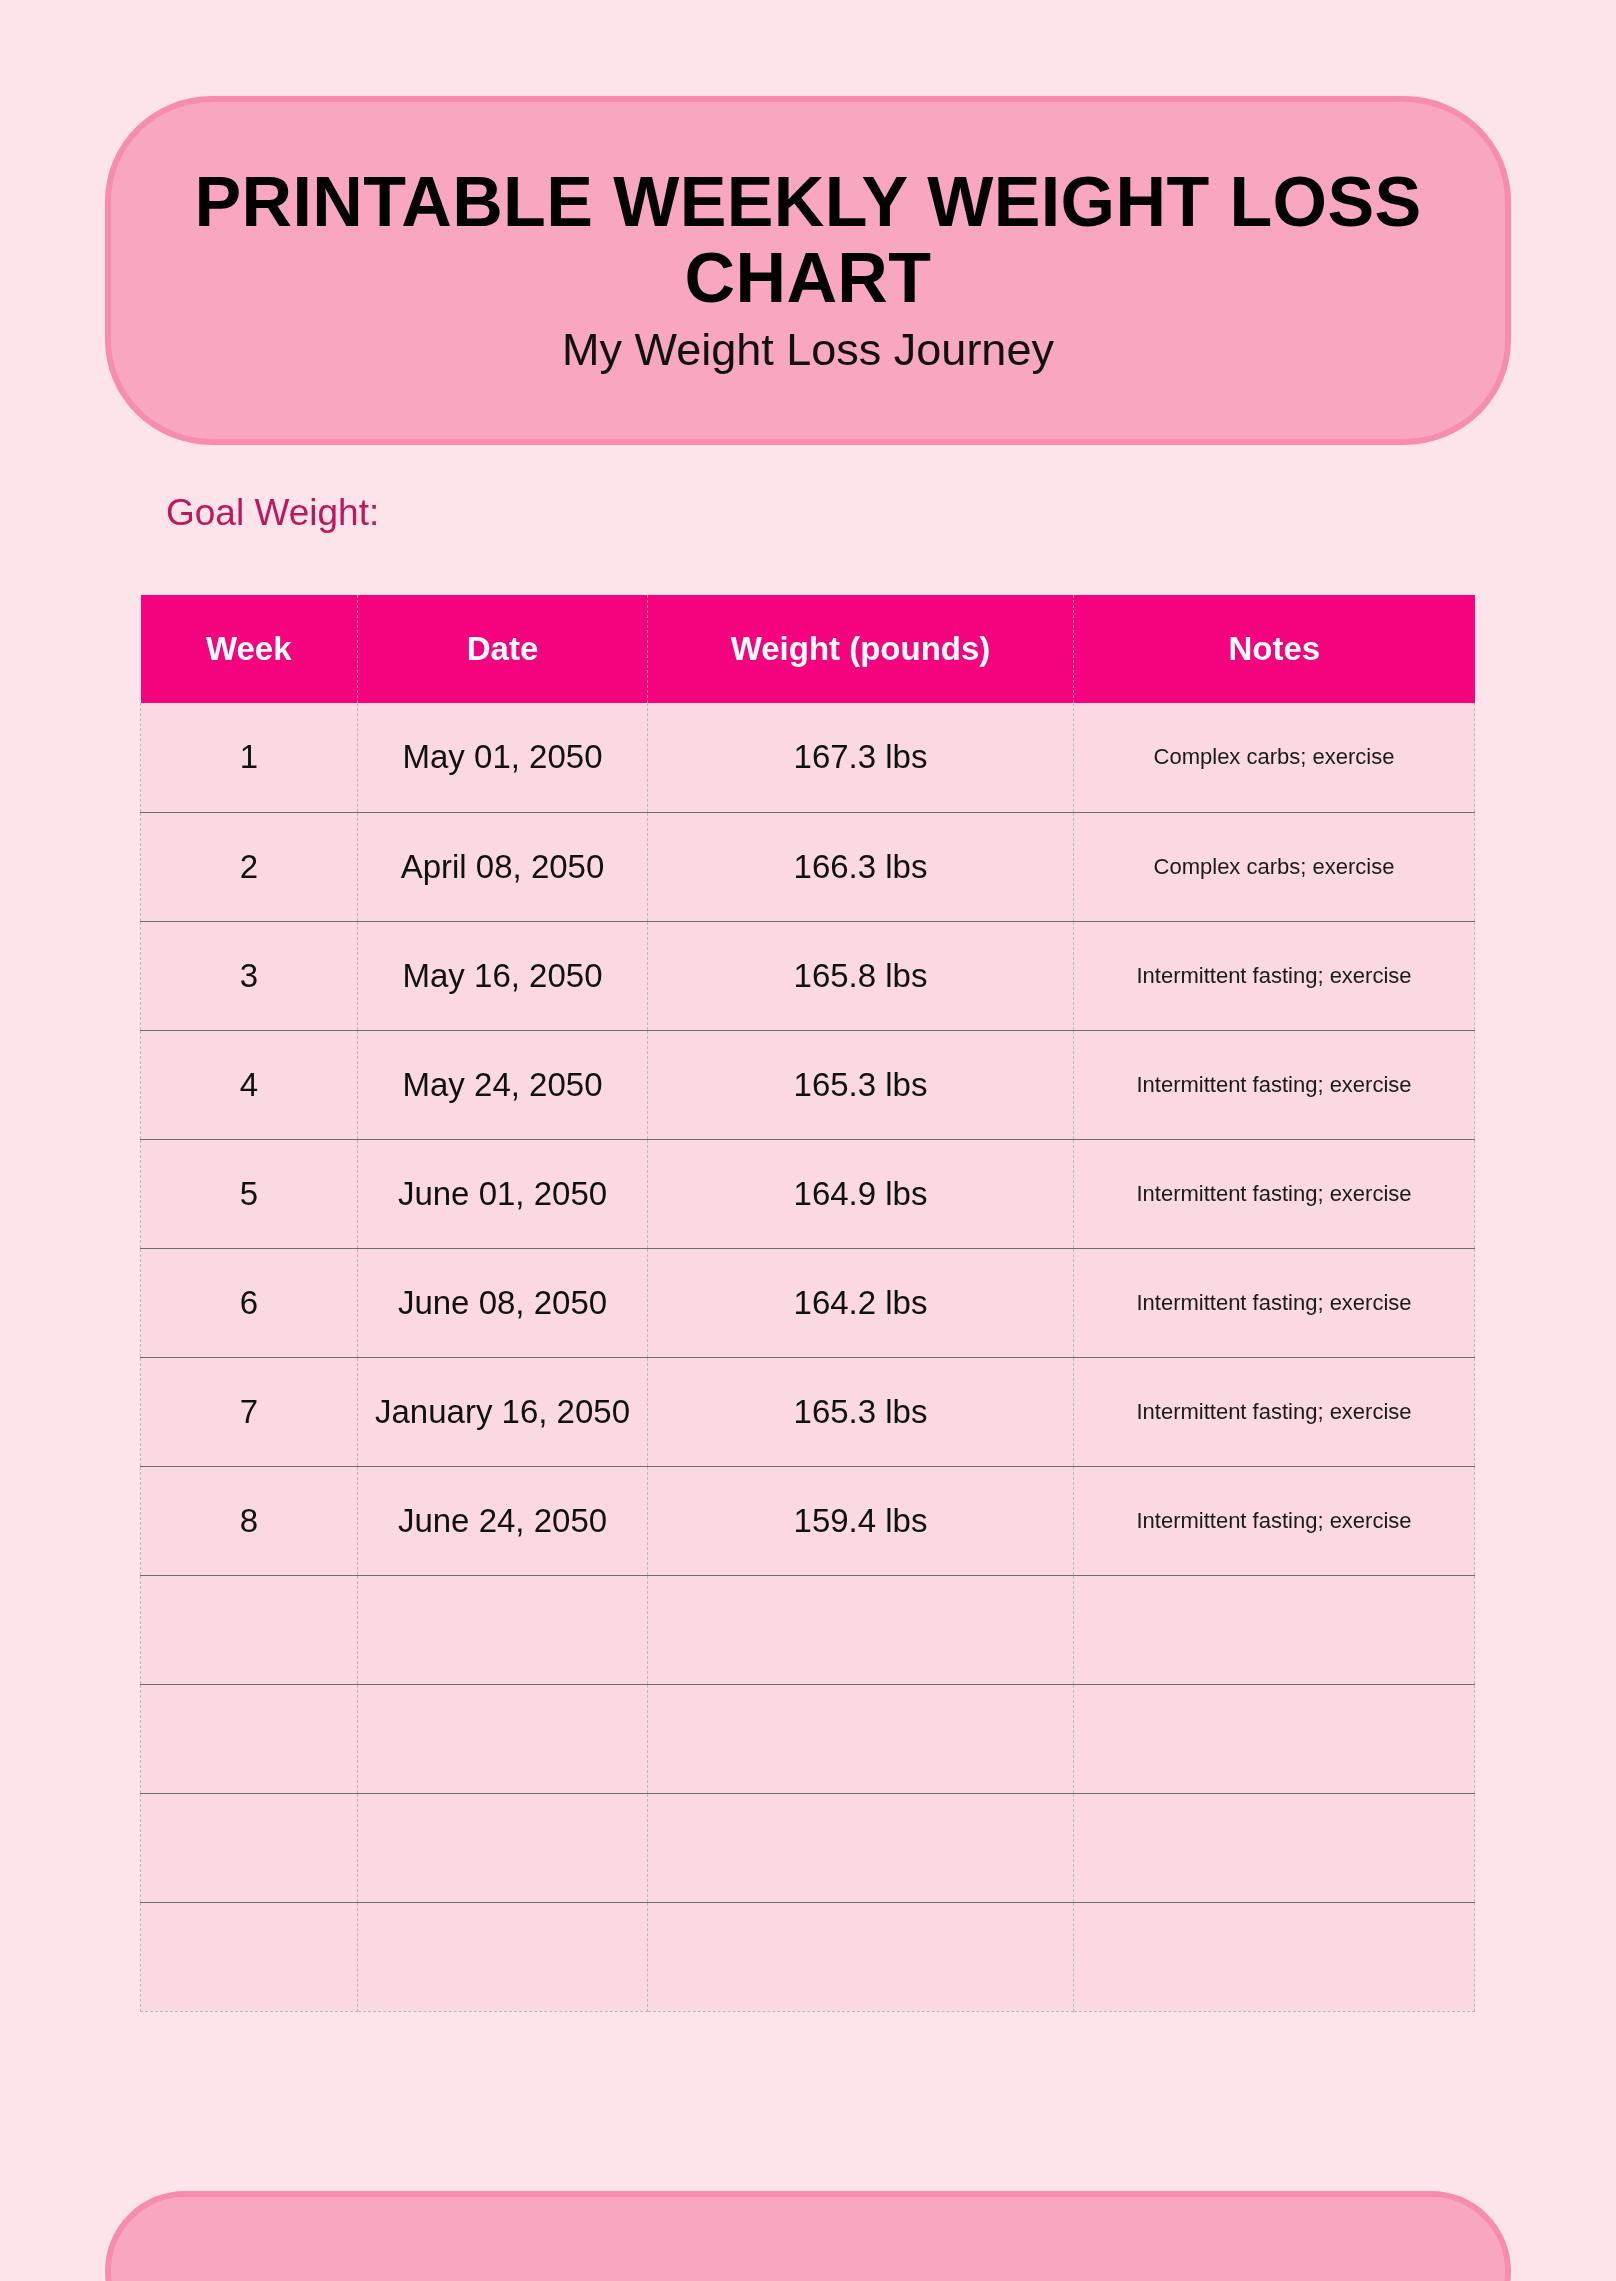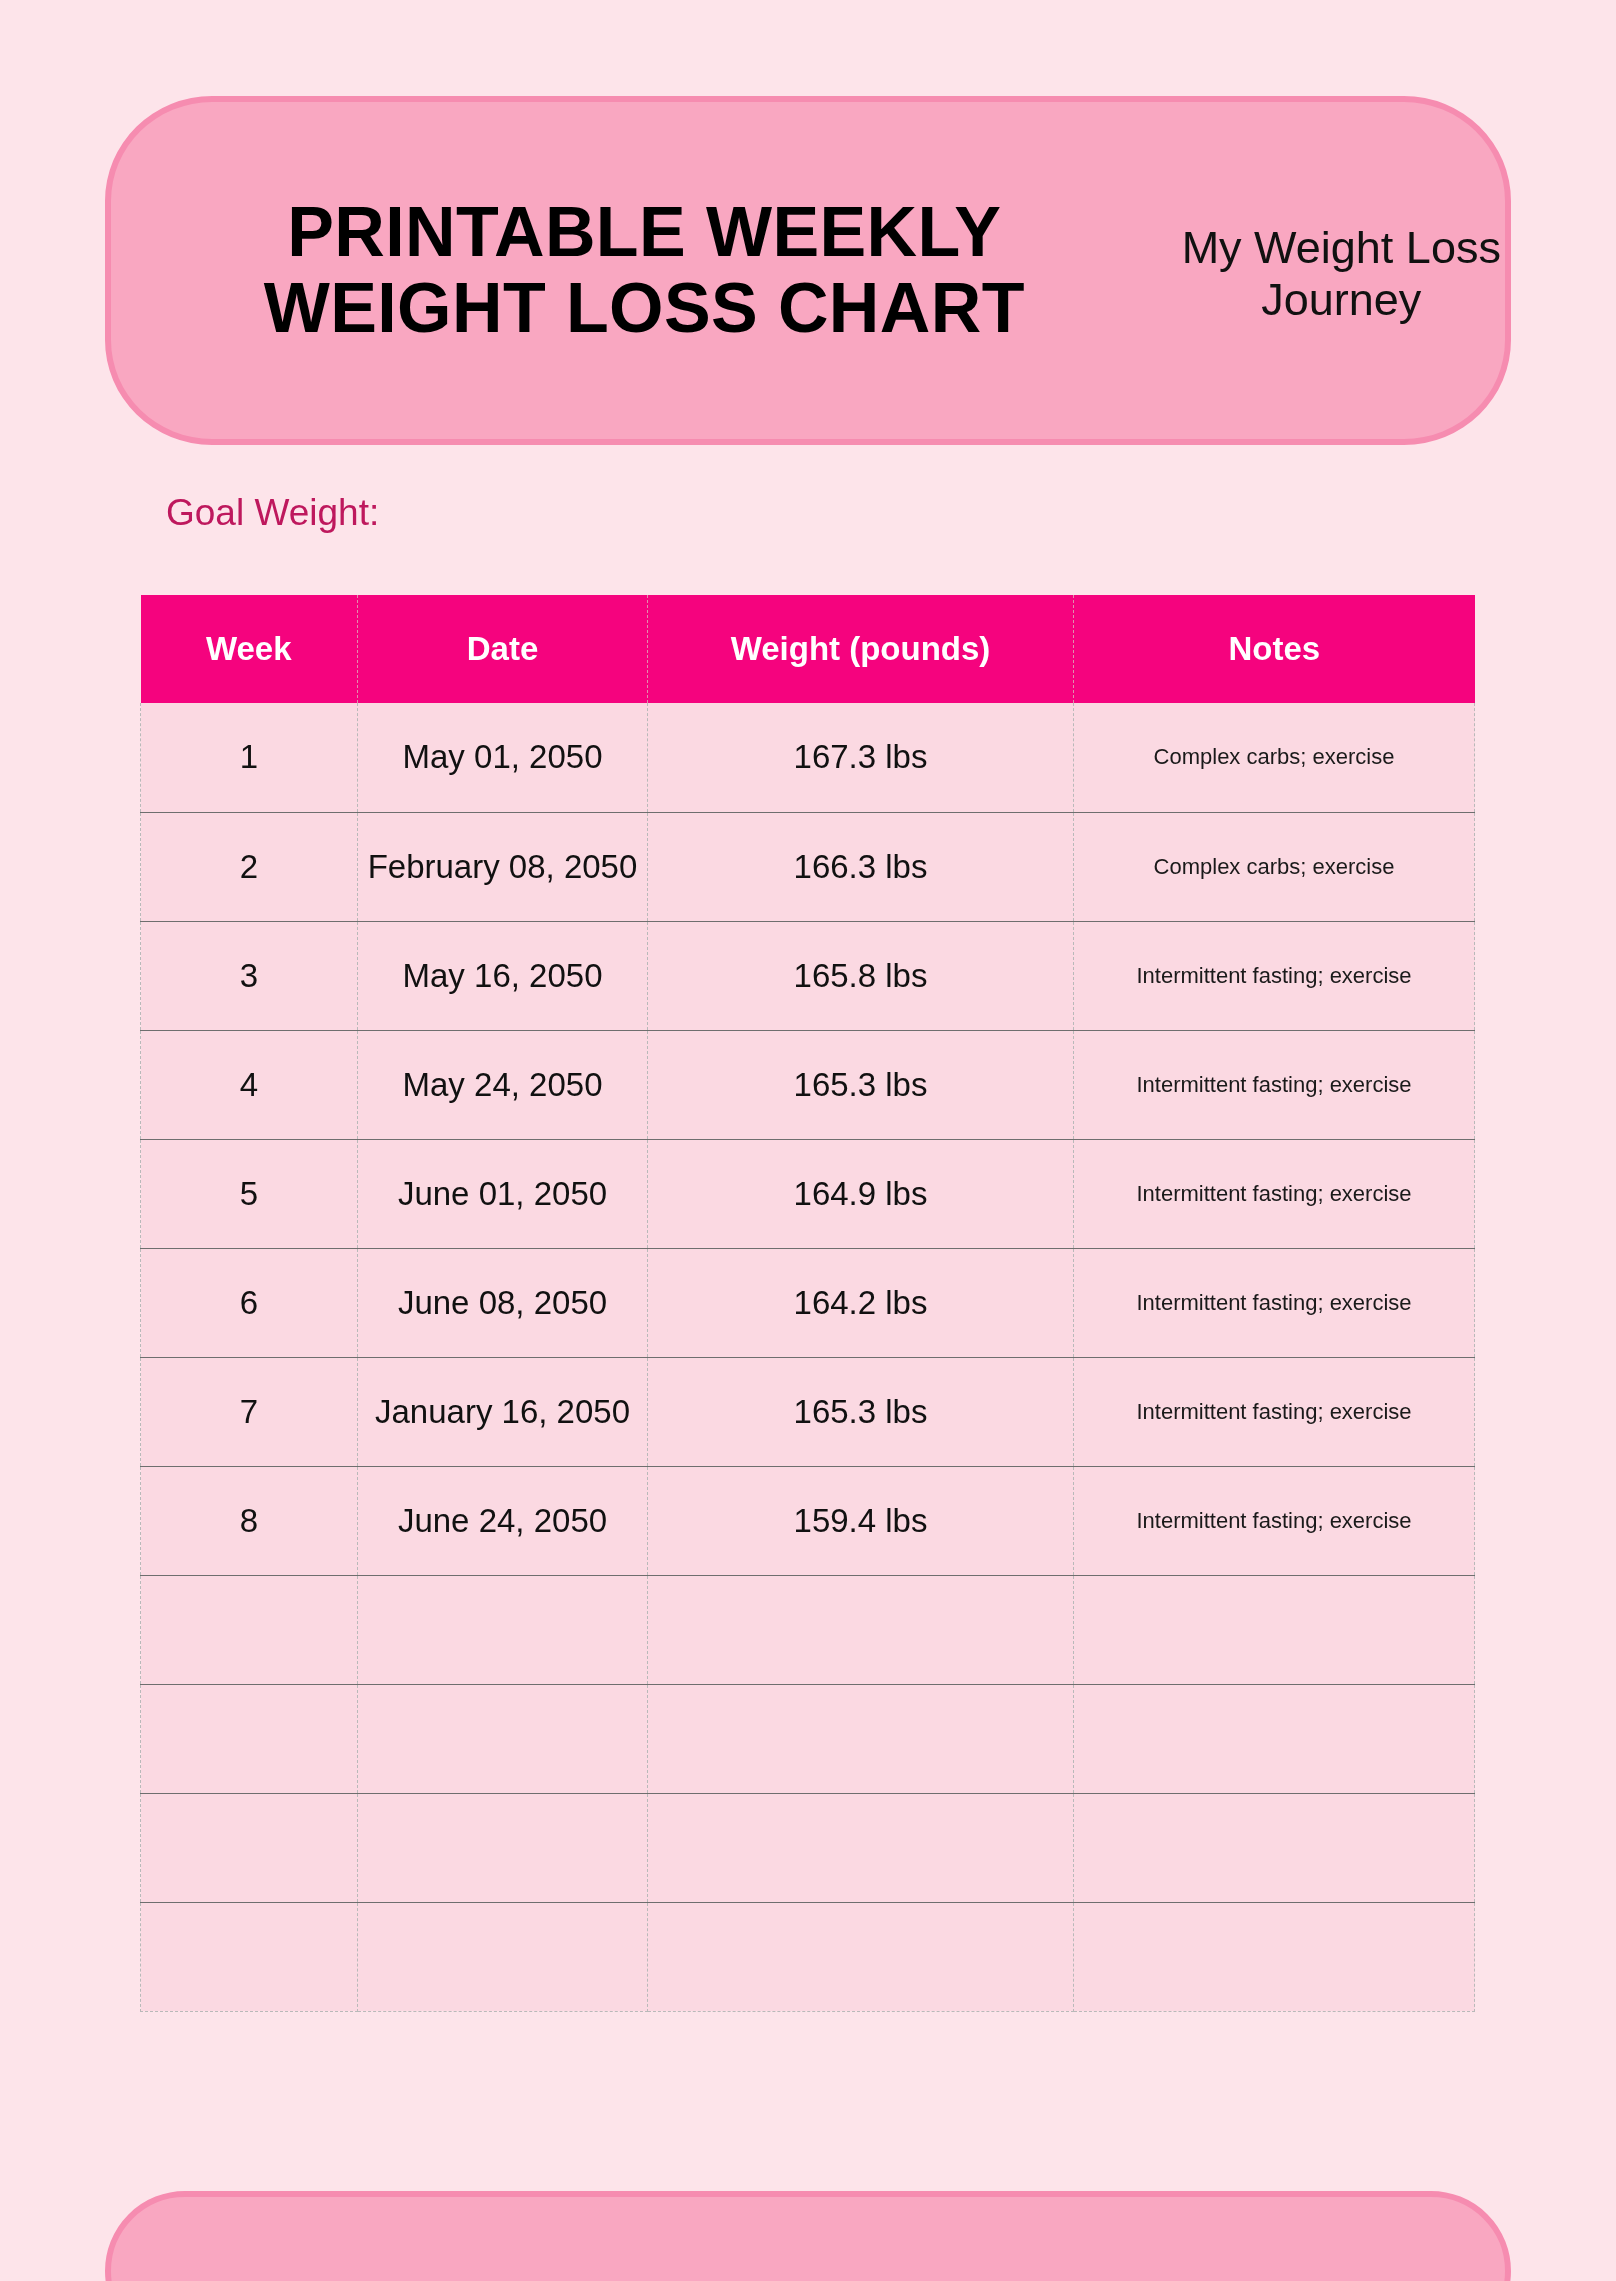--- a/index.html
+++ b/index.html
@@ -30,21 +30,21 @@
     height: 349px;
   }
   .header-banner {
     position: absolute;
     inset: 0;
     background: #f9a7c1;
     border: 6.2px solid #f68cb0;
     border-radius: 107px / 105px;
     box-sizing: border-box;
     display: flex;
-    flex-direction: row;
+    flex-direction: column;
     align-items: center;
     justify-content: center;
   }
   .header-title {
     font-size: 70px;
     font-weight: bold;
     color: #000;
     letter-spacing: 0.4px;
     line-height: 1.08;
     text-align: center;
@@ -174,21 +174,21 @@
       </thead>
       <tbody>
         <tr>
           <td>1</td>
           <td>May 01, 2050</td>
           <td>167.3 lbs</td>
           <td class="notes-cell">Complex carbs; exercise</td>
         </tr>
         <tr>
           <td>2</td>
-          <td>February 08, 2050</td>
+          <td>April 08, 2050</td>
           <td>166.3 lbs</td>
           <td class="notes-cell">Complex carbs; exercise</td>
         </tr>
         <tr>
           <td>3</td>
           <td>May 16, 2050</td>
           <td>165.8 lbs</td>
           <td class="notes-cell">Intermittent fasting; exercise</td>
         </tr>
         <tr>

